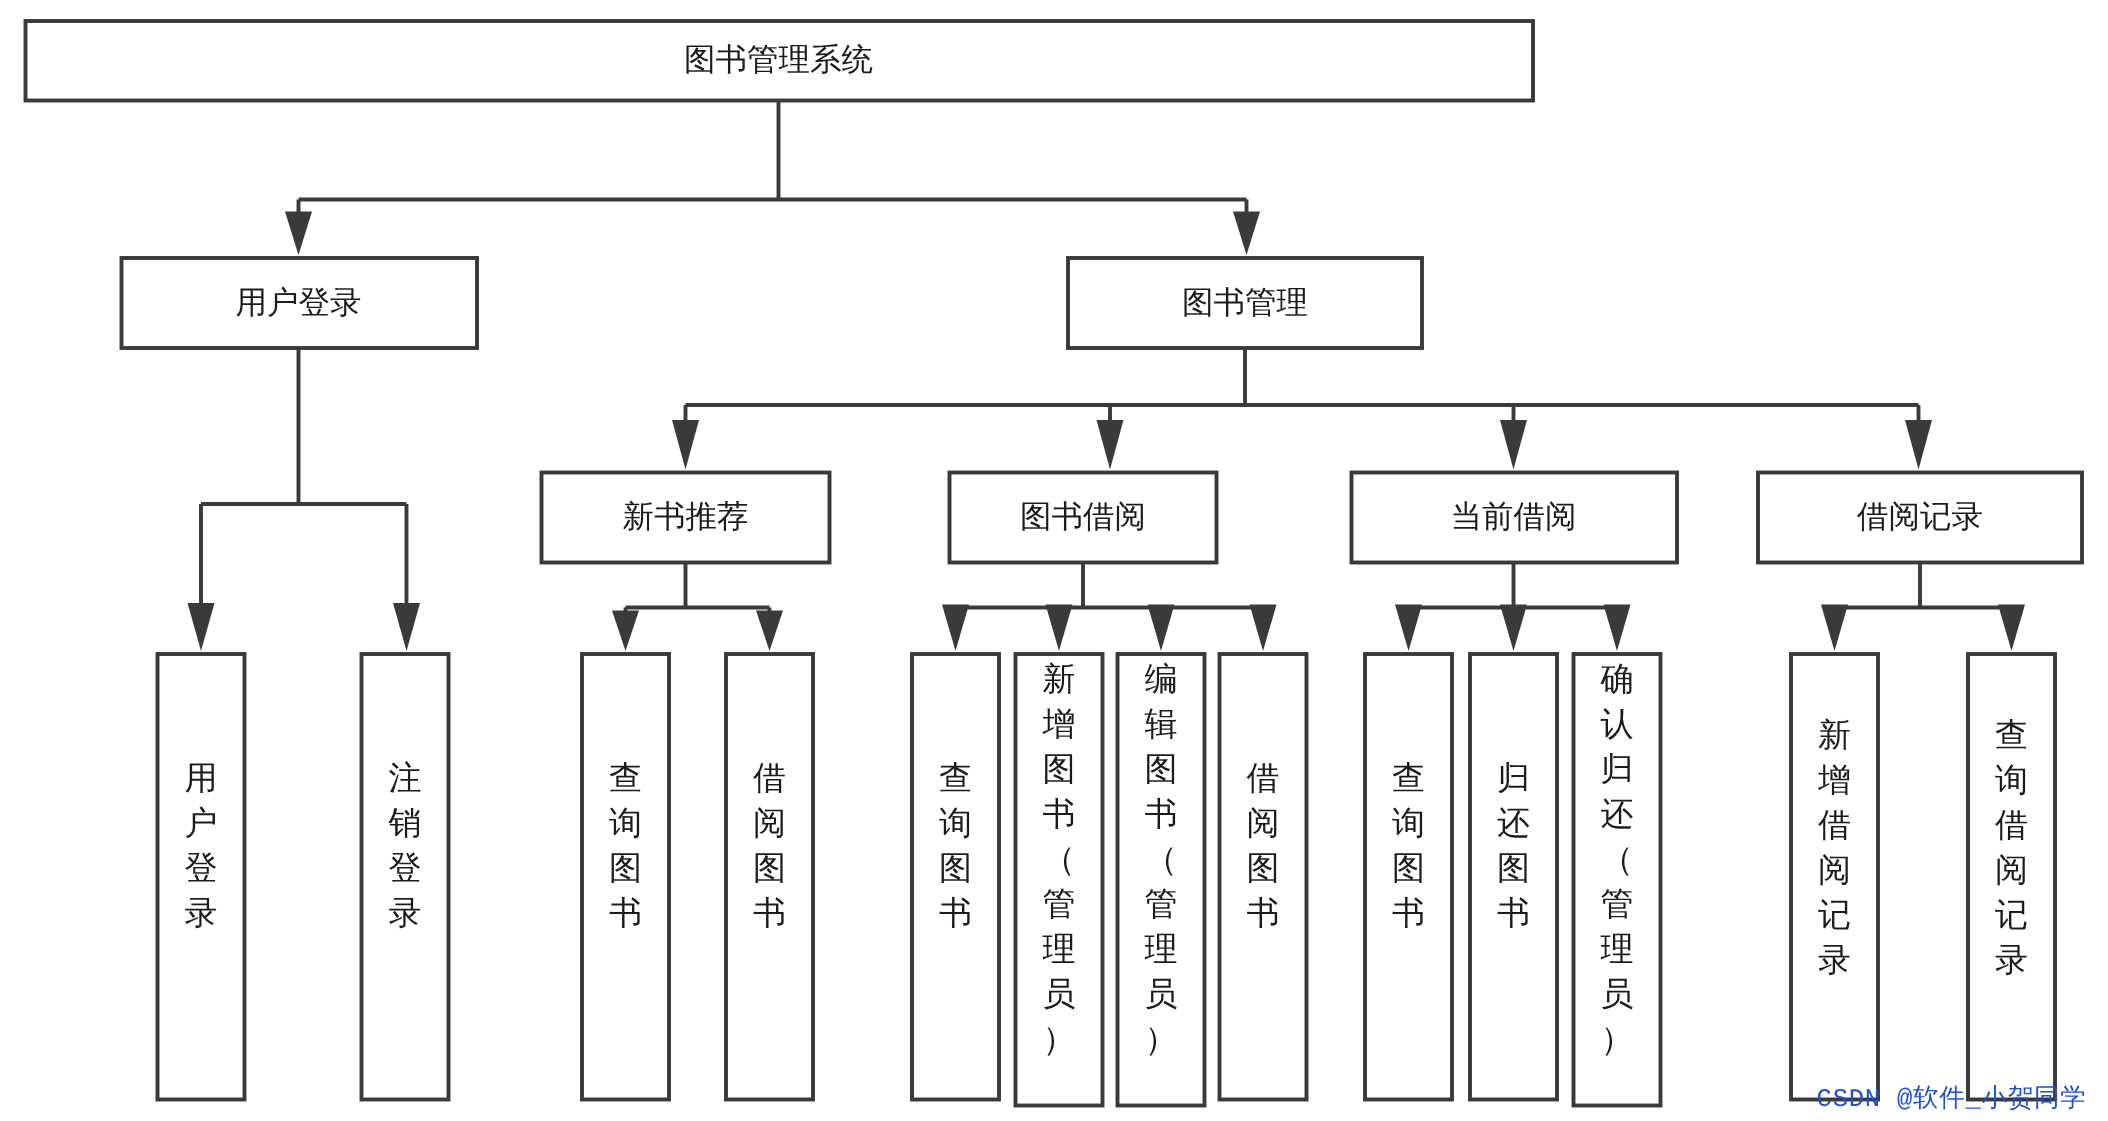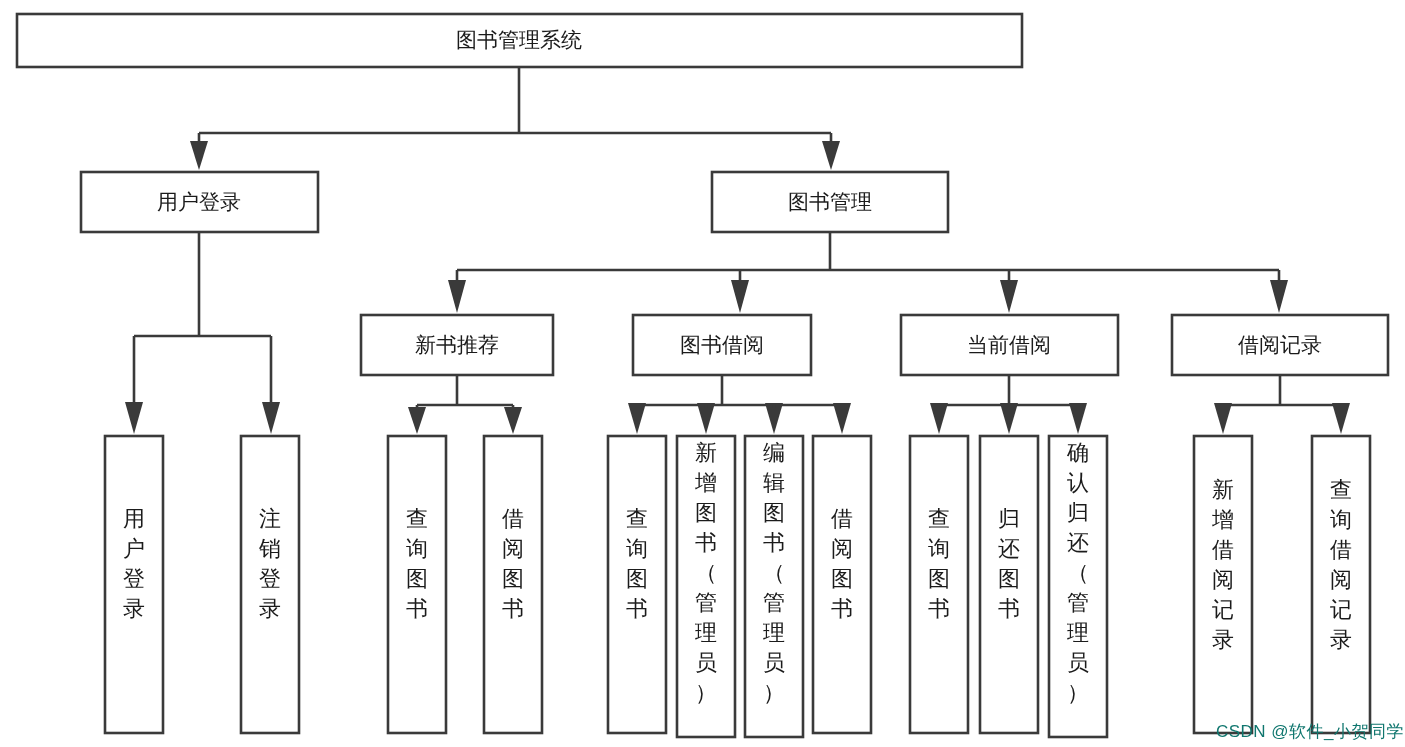--- a/index.html
+++ b/index.html
@@ -47,25 +47,25 @@
     dominant-baseline: middle;
   }
   .node-label-v {
     font-family: "Liberation Sans", "DejaVu Sans", sans-serif;
     font-size: 22px;
     fill: #1b1b1b;
     text-anchor: middle;
   }
   .watermark {
     position: absolute;
-    right: 1px;
+    right: 14px;
     bottom: 4px;
-    font-family: Liberation Sans, sans-serif;
+    font-family: Liberation Mono, monospace;
     font-size: 17px;
-    color: #0f766e;
+    color: #1d4ed8;
     letter-spacing: 0.5px;
     white-space: nowrap;
     pointer-events: none;
   }
 </style>
 </head>
 <body>
 
 <div id="diagram-root">
 

